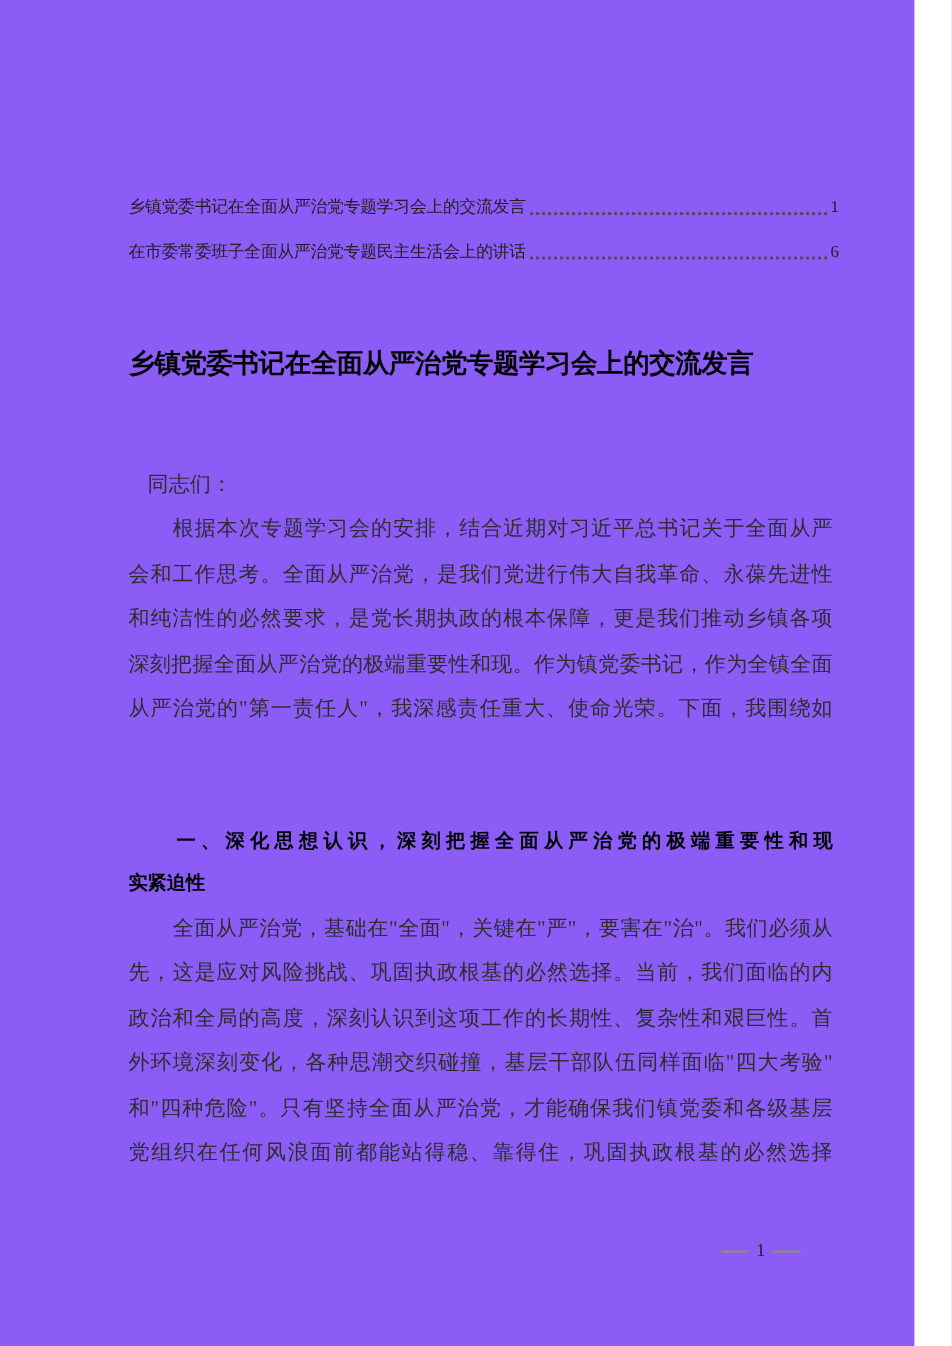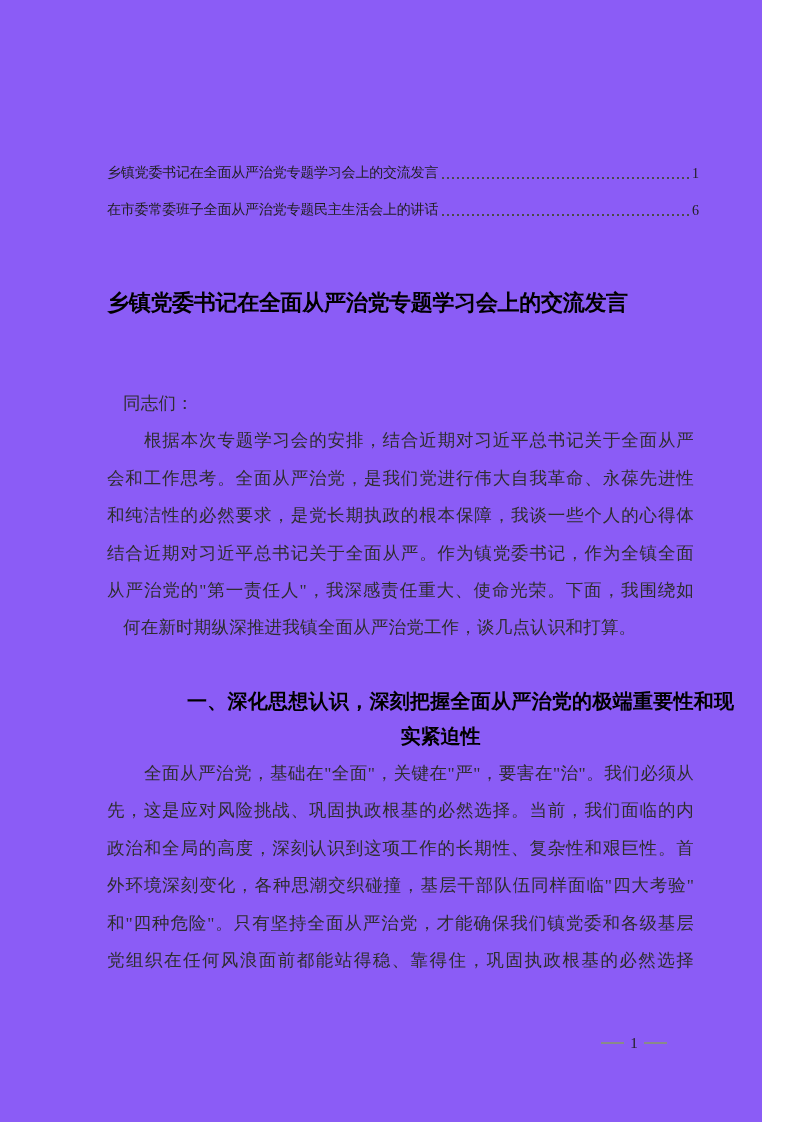--- a/index.html
+++ b/index.html
@@ -88,32 +88,31 @@
   .bline.ind { padding-left: 37px; font-family: Liberation Serif, serif; }
 
   
   .sec-heading {
     position: absolute;
     left: 107px;
     top: 684px;
     width: 587px;
     font-family: Liberation Sans, sans-serif;
     font-weight: 700;
-    font-size: 20px;
+    font-size: 16px;
     line-height: 35px;
     color: #000000;
-    margin-left: 40px;
   }
   .sec-heading .hl1 {
     padding-left: 40px;
     text-align: justify;
     text-align-last: justify;
   }
   .sec-heading .hl2 {
-    text-align: center;
+    text-align: left;
   }
 
   
   .footer {
     position: absolute;
     left: 597px;
     top: 1033px;
     width: 74px;
     height: 20px;
     display: flex;
@@ -148,24 +147,23 @@
     <span class="toc-leader"></span>
     <span class="toc-page">6</span>
   </div>
 
   <div class="doc-title">乡镇党委书记在全面从严治党专题学习会上的交流发言</div>
 
   <div class="body-block body-1">
     <div class="bline noj">同志们：</div>
     <div class="bline ind">根据本次专题学习会的安排，结合近期对习近平总书记关于全面从严</div>
     <div class="bline">会和工作思考。全面从严治党，是我们党进行伟大自我革命、永葆先进性</div>
-    <div class="bline">和纯洁性的必然要求，是党长期执政的根本保障，我谈一些个人的心得体</div>
-    <div class="bline">结合近期对习近平总书记关于全面从严。作为镇党委书记，作为全镇全面</div>
+    <div class="bline">和纯洁性的必然要求，是党长期执政的根本保障，更是我们推动乡镇各项</div>
+    <div class="bline">深刻把握全面从严治党的极端重要性和现。作为镇党委书记，作为全镇全面</div>
     <div class="bline">从严治党的"第一责任人"，我深感责任重大、使命光荣。下面，我围绕如</div>
-    <div class="bline noj">何在新时期纵深推进我镇全面从严治党工作，谈几点认识和打算。</div>
   </div>
 
   <div class="sec-heading">
     <div class="hl1">一、深化思想认识，深刻把握全面从严治党的极端重要性和现</div>
     <div class="hl2">实紧迫性</div>
   </div>
 
   <div class="body-block body-2">
     <div class="bline ind">全面从严治党，基础在"全面"，关键在"严"，要害在"治"。我们必须从</div>
     <div class="bline">先，这是应对风险挑战、巩固执政根基的必然选择。当前，我们面临的内</div>

